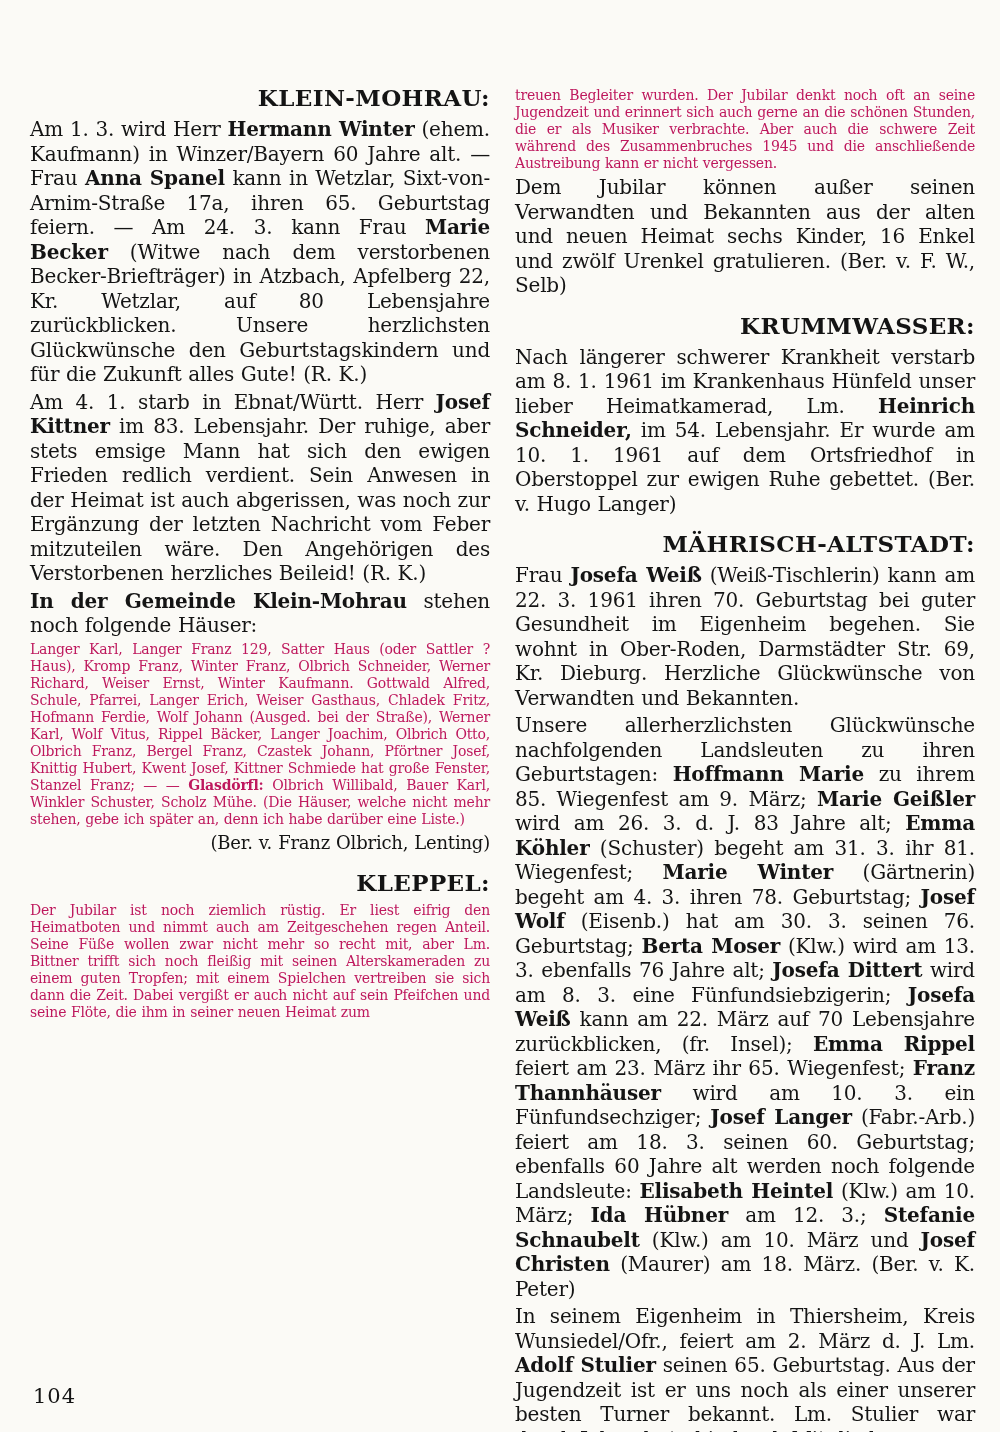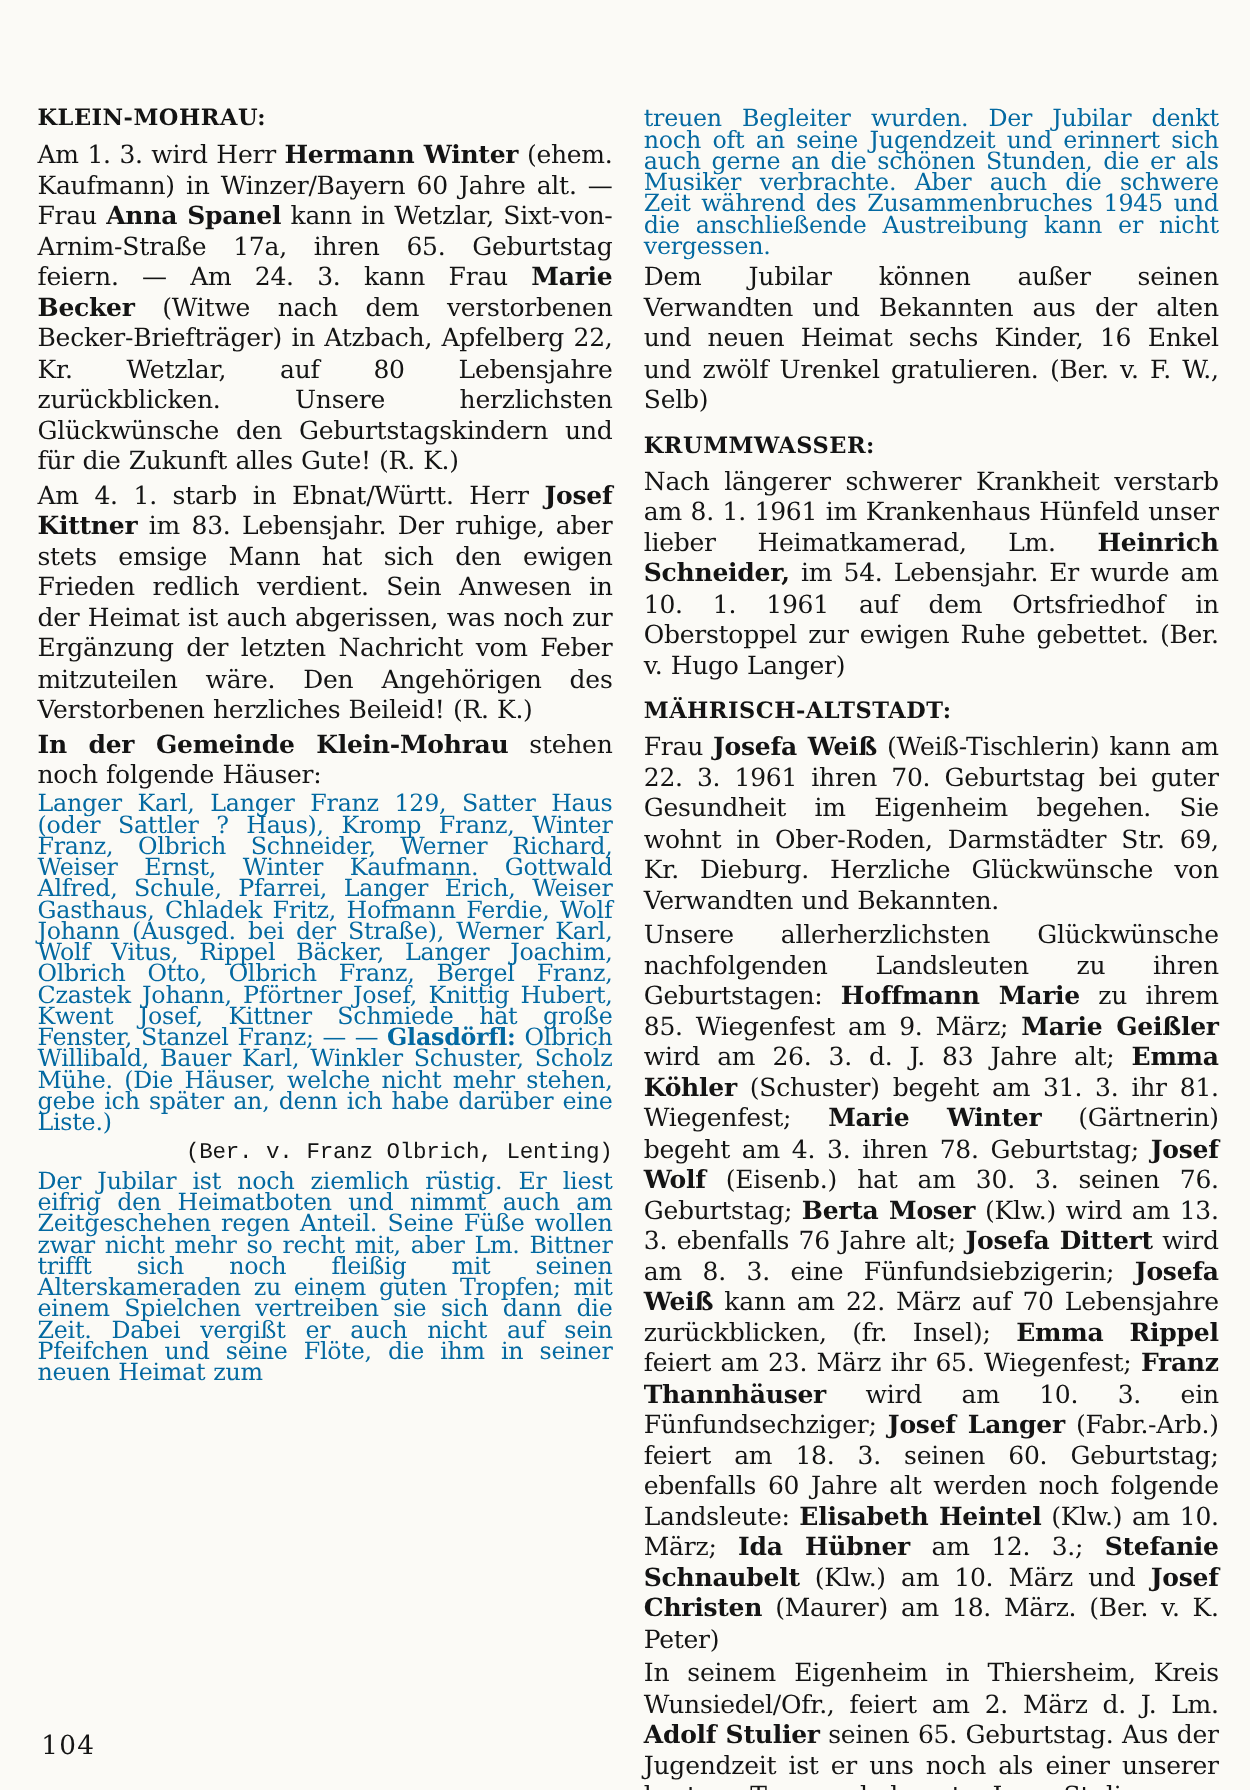--- a/index.html
+++ b/index.html
@@ -25,44 +25,43 @@
     display: flex;
     gap: 25px;
   }
   .col {
     width: 460px;
     flex: 0 0 460px;
   }
   .block { text-align: justify; letter-spacing: -0.2px; }
   .block span, .block b { word-spacing: 0.5px; }
   .heading {
-    font-size: 18px;
+    font-size: 23px;
     font-weight: bold;
     letter-spacing: 0.4px;
-    text-align: left;
+    text-align: right;
     margin: 14px 0 6px 0;
   }
   .col .heading:first-child { margin-top: 0; }
   .body {
     font-size: 20px;
     line-height: 24.5px;
     margin: 0 0 3px 0;
   }
   .small {
-    font-size: 19px;
+    font-size: 14px;
     line-height: 17px;
     margin: 3px 0 3px 0;
-    color: #0369a1;
+    color: #be185d;
   }
   .byline {
     font-size: 18px;
     line-height: 24px;
     text-align: right;
     margin: 1px 0 2px 0;
-    font-family: Liberation Mono, monospace;
   }
   b { font-weight: bold; }
   .page-number {
     position: absolute;
     left: 33px;
     top: 1384px;
     font-size: 21px;
     font-weight: normal;
     letter-spacing: 1px;
   }
@@ -72,20 +71,21 @@
 
 <div class="page">
   <div class="columns">
     <div class="col">
         <div class="block heading"><b>KLEIN-MOHRAU:</b></div>
         <div class="block body"><span>Am 1. 3. wird Herr </span><b>Hermann Winter</b><span> (ehem. Kaufmann) in Winzer/Bayern 60 Jahre alt. — Frau </span><b>Anna Spanel</b><span> kann in Wetzlar, Sixt-von-Arnim-Straße 17a, ihren 65. Geburtstag feiern. — Am 24. 3. kann Frau </span><b>Marie Becker</b><span> (Witwe nach dem verstorbenen Becker-Briefträger) in Atzbach, Apfelberg 22, Kr. Wetzlar, auf 80 Lebensjahre zurückblicken. Unsere herzlichsten Glückwünsche den Geburtstagskindern und für die Zukunft alles Gute! (R. K.)</span></div>
         <div class="block body"><span>Am 4. 1. starb in Ebnat/Württ. Herr </span><b>Josef Kittner</b><span> im 83. Lebensjahr. Der ruhige, aber stets emsige Mann hat sich den ewigen Frieden redlich verdient. Sein Anwesen in der Heimat ist auch abgerissen, was noch zur Ergänzung der letzten Nachricht vom Feber mitzuteilen wäre. Den Angehörigen des Verstorbenen herzliches Beileid! (R. K.)</span></div>
         <div class="block body"><b>In der Gemeinde Klein-Mohrau</b><span> stehen noch folgende Häuser:</span></div>
         <div class="block small"><span>Langer Karl, Langer Franz 129, Satter Haus (oder Sattler ? Haus), Kromp Franz, Winter Franz, Olbrich Schneider, Werner Richard, Weiser Ernst, Winter Kaufmann. Gottwald Alfred, Schule, Pfarrei, Langer Erich, Weiser Gasthaus, Chladek Fritz, Hofmann Ferdie, Wolf Johann (Ausged. bei der Straße), Werner Karl, Wolf Vitus, Rippel Bäcker, Langer Joachim, Olbrich Otto, Olbrich Franz, Bergel Franz, Czastek Johann, Pförtner Josef, Knittig Hubert, Kwent Josef, Kittner Schmiede hat große Fenster, Stanzel Franz; — — </span><b>Glasdörfl:</b><span> Olbrich Willibald, Bauer Karl, Winkler Schuster, Scholz Mühe. (Die Häuser, welche nicht mehr stehen, gebe ich später an, denn ich habe darüber eine Liste.)</span></div>
         <div class="block byline"><span>(Ber. v. Franz Olbrich, Lenting)</span></div>
+        <div class="block heading"><b>KLEPPEL:</b></div>
         <div class="block small"><span>Der Jubilar ist noch ziemlich rüstig. Er liest eifrig den Heimatboten und nimmt auch am Zeitgeschehen regen Anteil. Seine Füße wollen zwar nicht mehr so recht mit, aber Lm. Bittner trifft sich noch fleißig mit seinen Alterskameraden zu einem guten Tropfen; mit einem Spielchen vertreiben sie sich dann die Zeit. Dabei vergißt er auch nicht auf sein Pfeifchen und seine Flöte, die ihm in seiner neuen Heimat zum</span></div>
       </div>
     <div class="col">
         <div class="block small"><span>treuen Begleiter wurden. Der Jubilar denkt noch oft an seine Jugendzeit und erinnert sich auch gerne an die schönen Stunden, die er als Musiker verbrachte. Aber auch die schwere Zeit während des Zusammenbruches 1945 und die anschließende Austreibung kann er nicht vergessen.</span></div>
         <div class="block body"><span>Dem Jubilar können außer seinen Verwandten und Bekannten aus der alten und neuen Heimat sechs Kinder, 16 Enkel und zwölf Urenkel gratulieren. (Ber. v. F. W., Selb)</span></div>
         <div class="block heading"><b>KRUMMWASSER:</b></div>
         <div class="block body"><span>Nach längerer schwerer Krankheit verstarb am 8. 1. 1961 im Krankenhaus Hünfeld unser lieber Heimatkamerad, Lm. </span><b>Heinrich Schneider,</b><span> im 54. Lebensjahr. Er wurde am 10. 1. 1961 auf dem Ortsfriedhof in Oberstoppel zur ewigen Ruhe gebettet. (Ber. v. Hugo Langer)</span></div>
         <div class="block heading"><b>MÄHRISCH-ALTSTADT:</b></div>
         <div class="block body"><span>Frau </span><b>Josefa Weiß</b><span> (Weiß-Tischlerin) kann am 22. 3. 1961 ihren 70. Geburtstag bei guter Gesundheit im Eigenheim begehen. Sie wohnt in Ober-Roden, Darmstädter Str. 69, Kr. Dieburg. Herzliche Glückwünsche von Verwandten und Bekannten.</span></div>
         <div class="block body"><span>Unsere allerherzlichsten Glückwünsche nachfolgenden Landsleuten zu ihren Geburtstagen: </span><b>Hoffmann Marie</b><span> zu ihrem 85. Wiegenfest am 9. März; </span><b>Marie Geißler</b><span> wird am 26. 3. d. J. 83 Jahre alt; </span><b>Emma Köhler</b><span> (Schuster) begeht am 31. 3. ihr 81. Wiegenfest; </span><b>Marie Winter</b><span> (Gärtnerin) begeht am 4. 3. ihren 78. Geburtstag; </span><b>Josef Wolf</b><span> (Eisenb.) hat am 30. 3. seinen 76. Geburtstag; </span><b>Berta Moser</b><span> (Klw.) wird am 13. 3. ebenfalls 76 Jahre alt; </span><b>Josefa Dittert</b><span> wird am 8. 3. eine Fünfundsiebzigerin; </span><b>Josefa Weiß</b><span> kann am 22. März auf 70 Lebensjahre zurückblicken, (fr. Insel); </span><b>Emma Rippel</b><span> feiert am 23. März ihr 65. Wiegenfest; </span><b>Franz Thannhäuser</b><span> wird am 10. 3. ein Fünfundsechziger; </span><b>Josef Langer</b><span> (Fabr.-Arb.) feiert am 18. 3. seinen 60. Geburtstag; ebenfalls 60 Jahre alt werden noch folgende Landsleute: </span><b>Elisabeth Heintel</b><span> (Klw.) am 10. März; </span><b>Ida Hübner</b><span> am 12. 3.; </span><b>Stefanie Schnaubelt</b><span> (Klw.) am 10. März und </span><b>Josef Christen</b><span> (Maurer) am 18. März. (Ber. v. K. Peter)</span></div>

